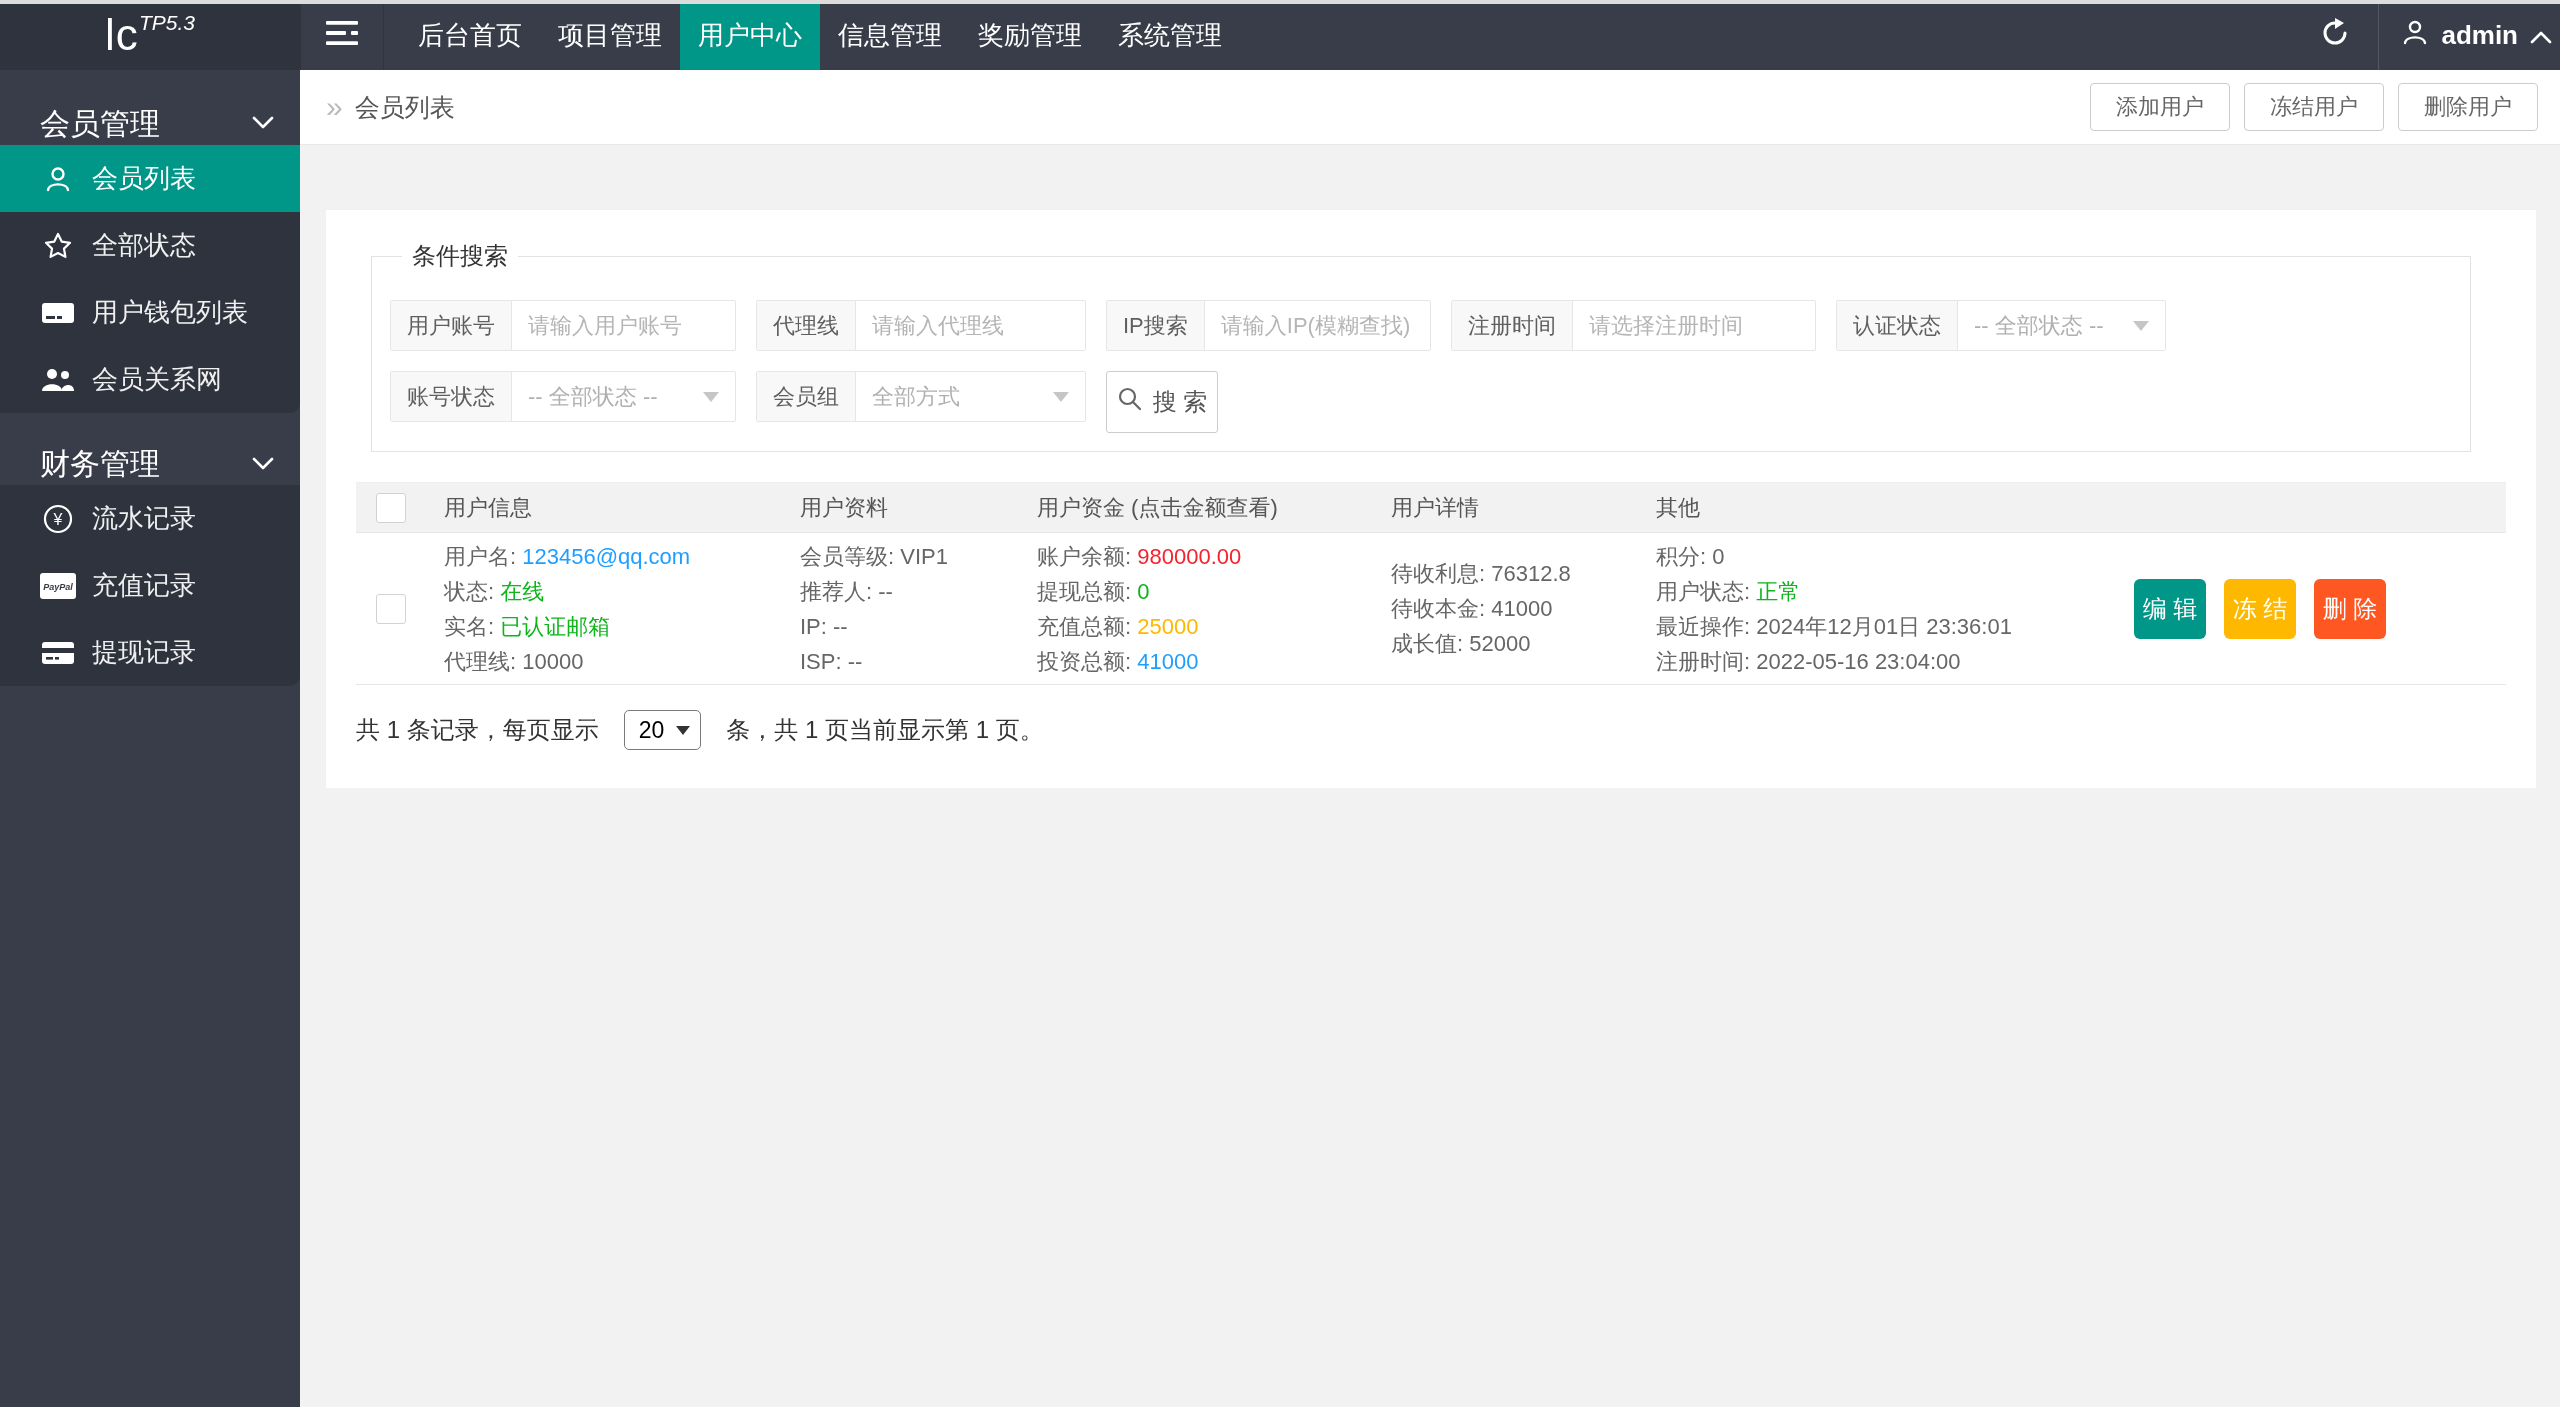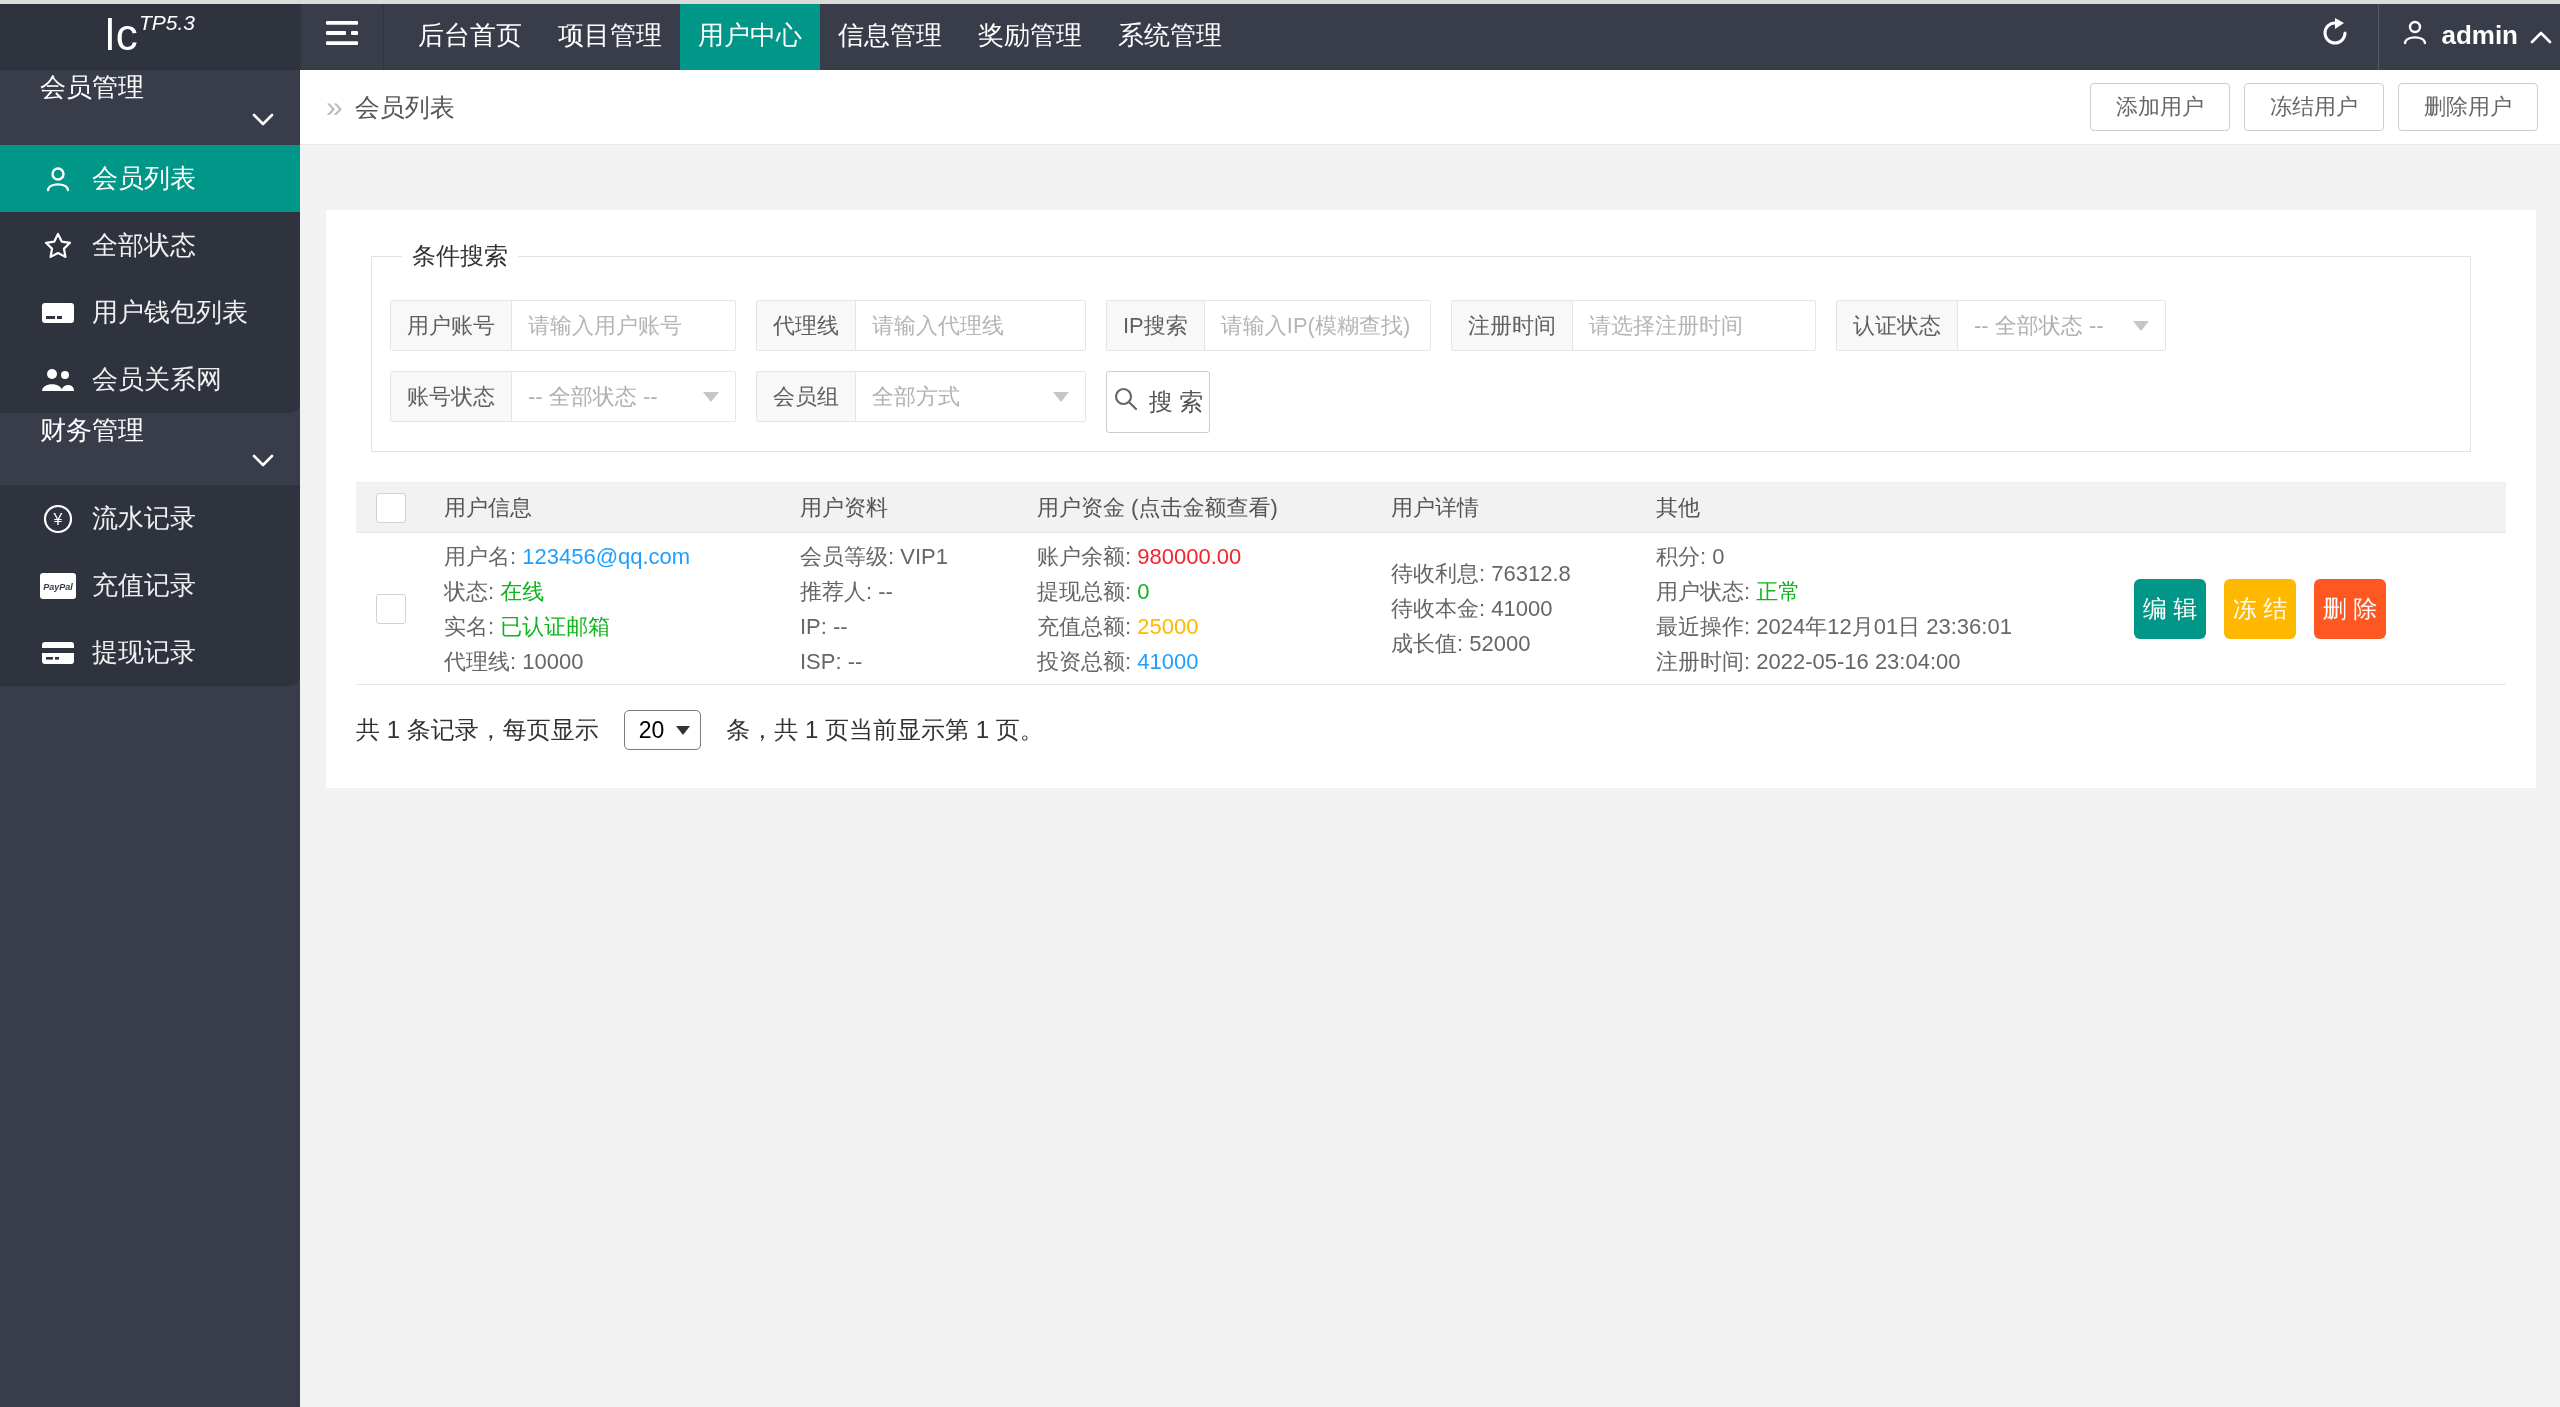--- a/index.html
+++ b/index.html
@@ -24,22 +24,22 @@
               color:#fff; font-size:26px; cursor:pointer; }
   .nav-item.active { background:#009688; position:relative; z-index:50; }
   .top-right { margin-left:auto; display:flex; align-items:stretch; }
   .refresh-btn { width:86px; display:flex; align-items:center; justify-content:center; cursor:pointer; }
   .top-divider { width:1px; background:rgba(255,255,255,.14); }
   .admin-box { display:flex; align-items:center; gap:12px; padding:0 8px 0 22px;
                color:#fff; font-size:26px; font-weight:bold; cursor:pointer; }
   
   .sidebar { position:absolute; top:70px; left:0; bottom:0; width:300px;
              background:#393D49; z-index:20; }
-  .side-group-title { height:75px; display:flex; align-items:flex-start; padding-left:40px;
-                      color:#fff; font-size:26px; position:relative; cursor:pointer; }
+  .side-group-title { height:75px; display:flex; align-items:flex-end; padding-left:40px;
+                      color:#fff; font-size:30px; position:relative; cursor:pointer; }
   .side-group-title .chev { position:absolute; right:26px; top:32px; }
   .side-sub { background:#2E333D; border-radius:0 0 10px 0; }
   .side-item { height:67px; display:flex; align-items:center; gap:16px;
                padding-left:40px; color:#f0f0f0; font-size:26px; cursor:pointer; }
   .side-item.active { background:#009688; color:#fff; }
   .side-icon { width:36px; display:flex; justify-content:center; align-items:center; }
   
   .main { position:absolute; top:70px; left:300px; right:0; bottom:0; }
   .crumb-bar { height:75px; background:#fff; border-bottom:1px solid #e8e8e8;
                display:flex; align-items:center; padding:0 22px 0 26px; }
@@ -62,21 +62,21 @@
   .fin { border:none; outline:none; flex:1; min-width:0; padding:0 16px; font-size:22px;
          color:#666; font-family:inherit; background:transparent; }
   .fin::placeholder { color:#b5b5b5; opacity:1; }
   .fselect { flex:1; display:flex; align-items:center; justify-content:space-between;
              padding:0 16px; cursor:pointer; }
   .fval { font-size:22px; color:#b0b0b0; white-space:nowrap; }
   .caret-down { width:0; height:0; border-left:8px solid transparent;
                 border-right:8px solid transparent; border-top:10px solid #c6c6c6; margin-left:14px; }
   .g-w1 { width:346px; } .g-w2 { width:330px; } .g-w3 { width:325px; }
   .g-w4 { width:365px; } .g-w5 { width:330px; }
-  .search-btn { height:62px; width:104px; background:#fff; border:1px solid #ccc;
+  .search-btn { height:62px; width:112px; background:#fff; border:1px solid #ccc;
                 border-radius:3px; display:flex; align-items:center; justify-content:center;
                 gap:10px; font-size:24px; color:#555; cursor:pointer; font-family:inherit; }
   
   .tbl { margin:30px 30px 0; border-top:1px solid #ededed; }
   .trow { display:flex; border-bottom:1px solid #e6e6e6; }
   .thead { background:#f2f2f2; height:50px; }
   .th { display:flex; align-items:center; font-size:22px; color:#555; padding:0 14px; white-space:nowrap; }
   .tr-data { height:152px; background:#fff; }
   .cell { display:flex; flex-direction:column; justify-content:center; padding:6px 14px; }
   .col-chk { width:74px; padding-left:20px; display:flex; align-items:center; }

